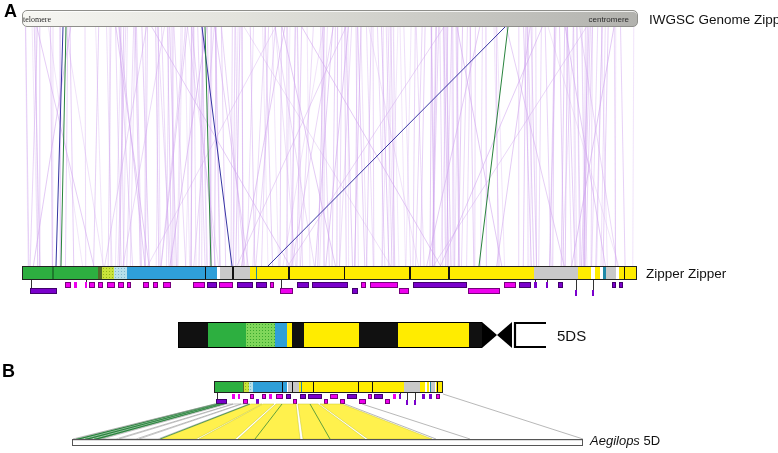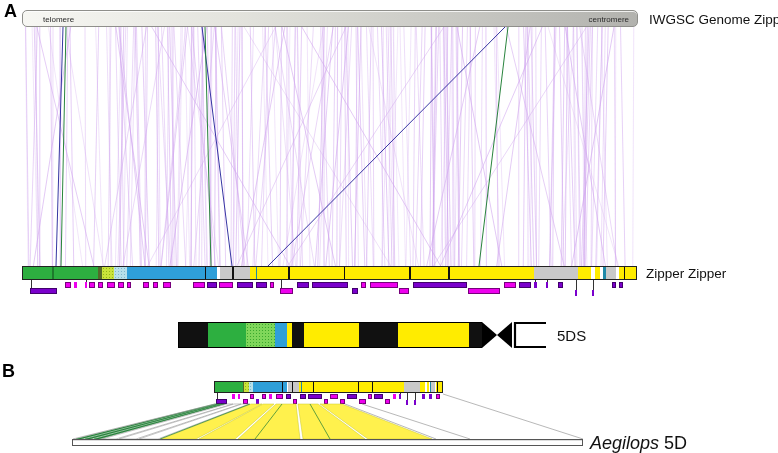--- a/index.html
+++ b/index.html
@@ -16,33 +16,33 @@
     box-shadow:inset 0 1px 0 rgba(255,255,255,.8);
   }
   .top-bar-label{font-size:8px;color:#2a2a2a;position:absolute;top:4px;}
   .gz-bar{border:1px solid #222;box-sizing:border-box;background:#fff;}
   .seg{position:absolute;top:0;height:100%;}
   .ideo-body{border:1.5px solid #000;box-sizing:border-box;background:#fff;}
   .mark{position:absolute;box-sizing:border-box;}
   .tick{position:absolute;width:1px;background:#333;}
   .bottom-bar{background:#fefefe;border:1px solid #555;box-sizing:border-box;
     box-shadow:inset 0 1px 0 #ddd;}
-  .aeg-label{font-size:18px;color:#111;white-space:nowrap;}
+  .aeg-label{font-size:13px;color:#111;white-space:nowrap;}
   .aeg-label .it{font-style:italic;}
   svg.overlay{position:absolute;left:0;top:0;pointer-events:none;}
 </style>
 </head>
 <body>
 
 <div id="fig">
 
   <div class="abs panel-label" style="left:4px;top:2px;">A</div>
 
   <div class="abs top-bar" id="top-bar" style="left:22px;top:10px;width:616px;height:17px;">
-    <span class="top-bar-label" style="left:20px;">telomere</span>
+    <span class="top-bar-label" style="left:0;font-family:Liberation Serif, serif;">telomere</span>
     <span class="top-bar-label" style="right:8px;">centromere</span>
   </div>
   <div class="abs bar-title" style="left:649px;top:12px;">IWGSC Genome Zipper</div>
 
   <svg class="overlay" id="synteny-svg" width="778" height="453" viewBox="0 0 778 453">
       <line x1="136.49121788423508" y1="27" x2="141.45876976009458" y2="266" stroke="#cfa3ee" stroke-width="0.75" stroke-opacity="0.6396869699703529"></line>
       <line x1="286.7725155232474" y1="27" x2="287.197517904453" y2="266" stroke="#cfa3ee" stroke-width="0.75" stroke-opacity="0.5968638674239628"></line>
       <line x1="355.8430305621587" y1="27" x2="358.4117306782864" y2="266" stroke="#cfa3ee" stroke-width="0.75" stroke-opacity="0.4358121915021911"></line>
       <line x1="301.628508140333" y1="27" x2="296.8685187557712" y2="266" stroke="#cfa3ee" stroke-width="0.75" stroke-opacity="0.7091615124605596"></line>
       <line x1="368.78237154195085" y1="27" x2="418.55507117090747" y2="266" stroke="#cfa3ee" stroke-width="0.75" stroke-opacity="0.3884740087552927"></line>

